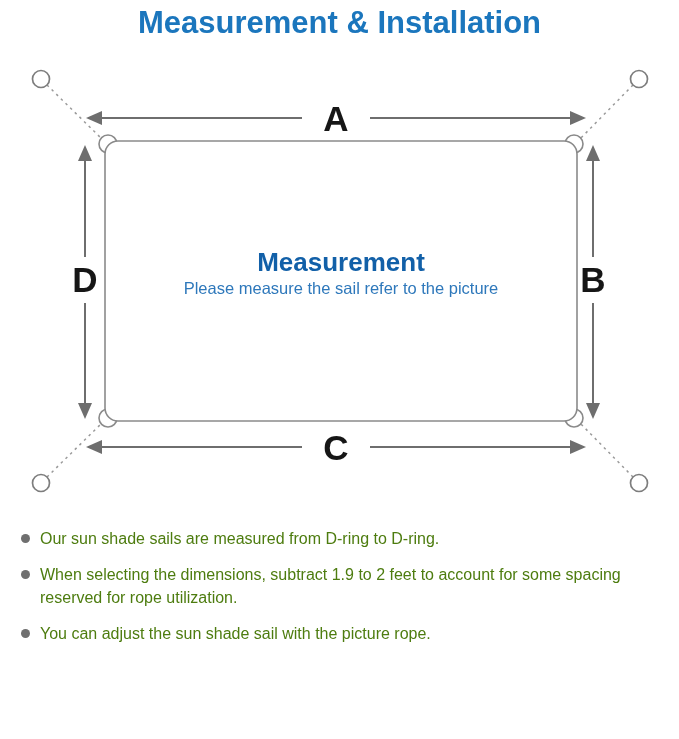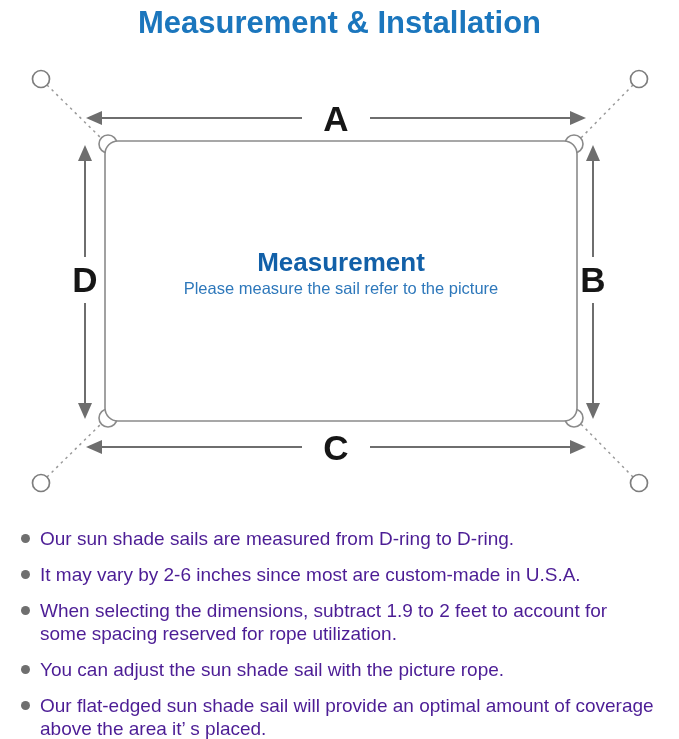--- a/index.html
+++ b/index.html
@@ -38,23 +38,23 @@
     font-weight:400;
     fill:#2e78bb;
   }
   ul.notes{
     list-style:none;
     margin:6px 0 0 0;
     padding:0 8px 0 21px;
   }
   ul.notes li{
     margin:0 0 13px 0;
-    font-size:19px;
+    font-size:16px;
     line-height:23px;
-    color:#4c1d95;
+    color:#4d7c0f;
   }
   .dot{
     display:inline-block;
     width:9px;height:9px;
     border-radius:50%;
     background:#6f6f6f;
     vertical-align:top;
     margin:7px 10px 0 0;
   }
   .note-text{
@@ -125,26 +125,20 @@
 
     <text class="center-title" x="341" y="230" text-anchor="middle">Measurement</text>
     <text class="center-subtitle" x="341" y="253" text-anchor="middle">Please measure the sail refer to the picture</text>
   </svg>
 
   <ul class="notes">
     <li>
       <span class="dot"></span><span class="note-text">Our sun shade sails are measured from D-ring to D-ring.</span>
     </li>
     <li>
-      <span class="dot"></span><span class="note-text">It may vary by 2-6 inches since most are custom-made in U.S.A.</span>
-    </li>
-    <li>
       <span class="dot"></span><span class="note-text">When selecting the dimensions, subtract 1.9 to 2 feet to account for some spacing reserved for rope utilization.</span>
     </li>
     <li>
       <span class="dot"></span><span class="note-text">You can adjust the sun shade sail with the picture rope.</span>
-    </li>
-    <li>
-      <span class="dot"></span><span class="note-text">Our flat-edged sun shade sail will provide an optimal amount of coverage above the area it’ s placed.</span>
     </li>
   </ul>
 
 </div>
 
 </body></html>

